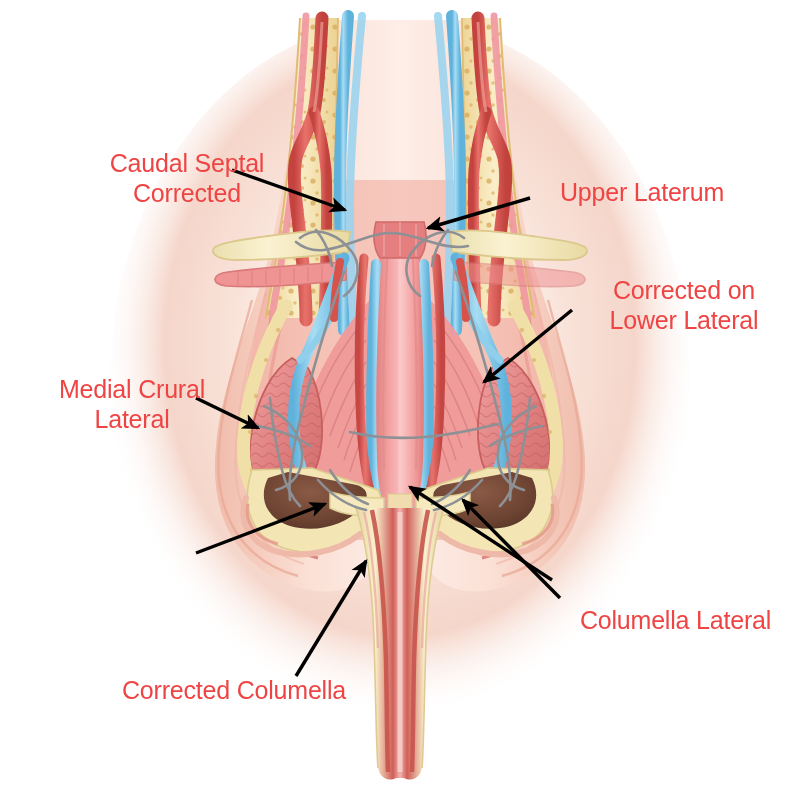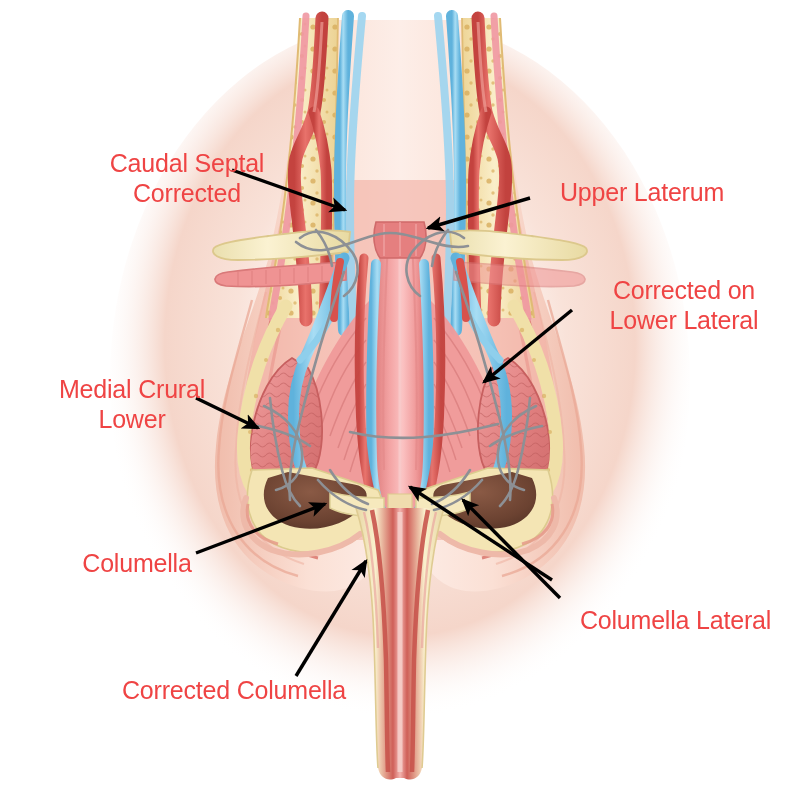--- a/index.html
+++ b/index.html
@@ -402,21 +402,20 @@
       <line x1="296" y1="676" x2="366" y2="561" marker-end="url(#arrowHead)"></line>
     </g>
   </svg>
 
   <div class="label center" style="left:72px; top:148px; width:230px;"><span>Caudal Septal</span><br><span>Corrected</span></div>
 
   <div class="label left" style="left:537px; top:177px; width:210px;"><span>Upper Laterum</span></div>
 
   <div class="label center" style="left:575px; top:275px; width:218px;"><span>Corrected on</span><br><span>Lower Lateral</span><br></div>
 
-  <div class="label center" style="left:32px; top:362px; width:200px;margin-top:12px;"><span>Medial Crural</span><br><span>Lower</span></div>
-
-  <div class="label left" style="left:62px; top:548px; width:150px;"><span>Columella</span></div>
+  <div class="label center" style="left:32px; top:362px; width:200px;margin-top:12px;"><span>Medial Crural</span><br><span>Lateral</span></div>
+
 
   <div class="label left" style="left:558px; top:575px; width:235px;"><br><span>Columella Lateral</span></div>
 
   <div class="label left" style="left:104px; top:675px; width:260px;"><span>Corrected Columella</span></div>
 
 </div>
 
 </body></html>

